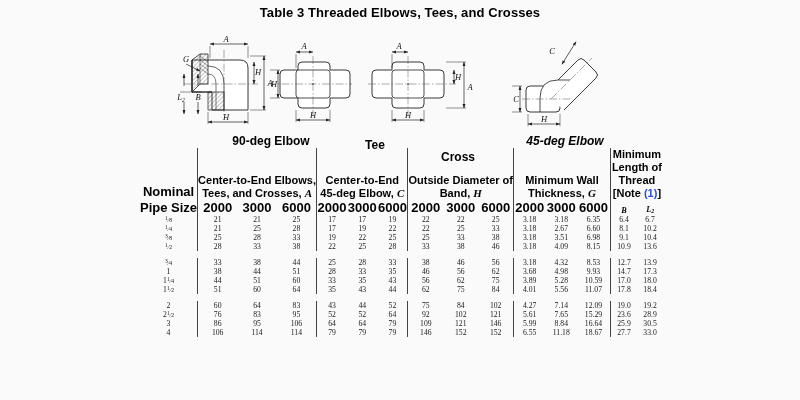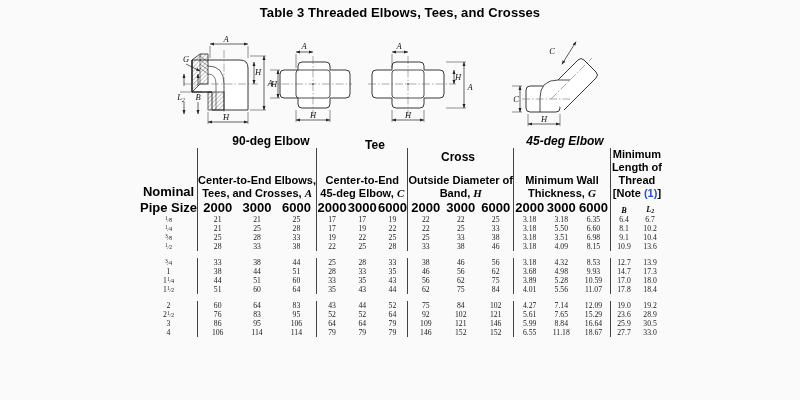--- a/index.html
+++ b/index.html
@@ -411,21 +411,21 @@
         <td class="val vsep">21</td>
         <td class="val">25</td>
         <td class="val">28</td>
         <td class="val vsep">17</td>
         <td class="val">19</td>
         <td class="val">22</td>
         <td class="val vsep">22</td>
         <td class="val">25</td>
         <td class="val">33</td>
         <td class="val vsep">3.18</td>
-        <td class="val">5.50</td>
+        <td class="val">2.67</td>
         <td class="val">6.60</td>
         <td class="val vsep">8.1</td>
         <td class="val">10.2</td>
       </tr>
       <tr>
         <td class="size"><span class="frac"><sup>3</sup><span class="fracbar">⁄</span><sub>8</sub></span></td>
         <td class="val vsep">25</td>
         <td class="val">28</td>
         <td class="val">33</td>
         <td class="val vsep">19</td>

